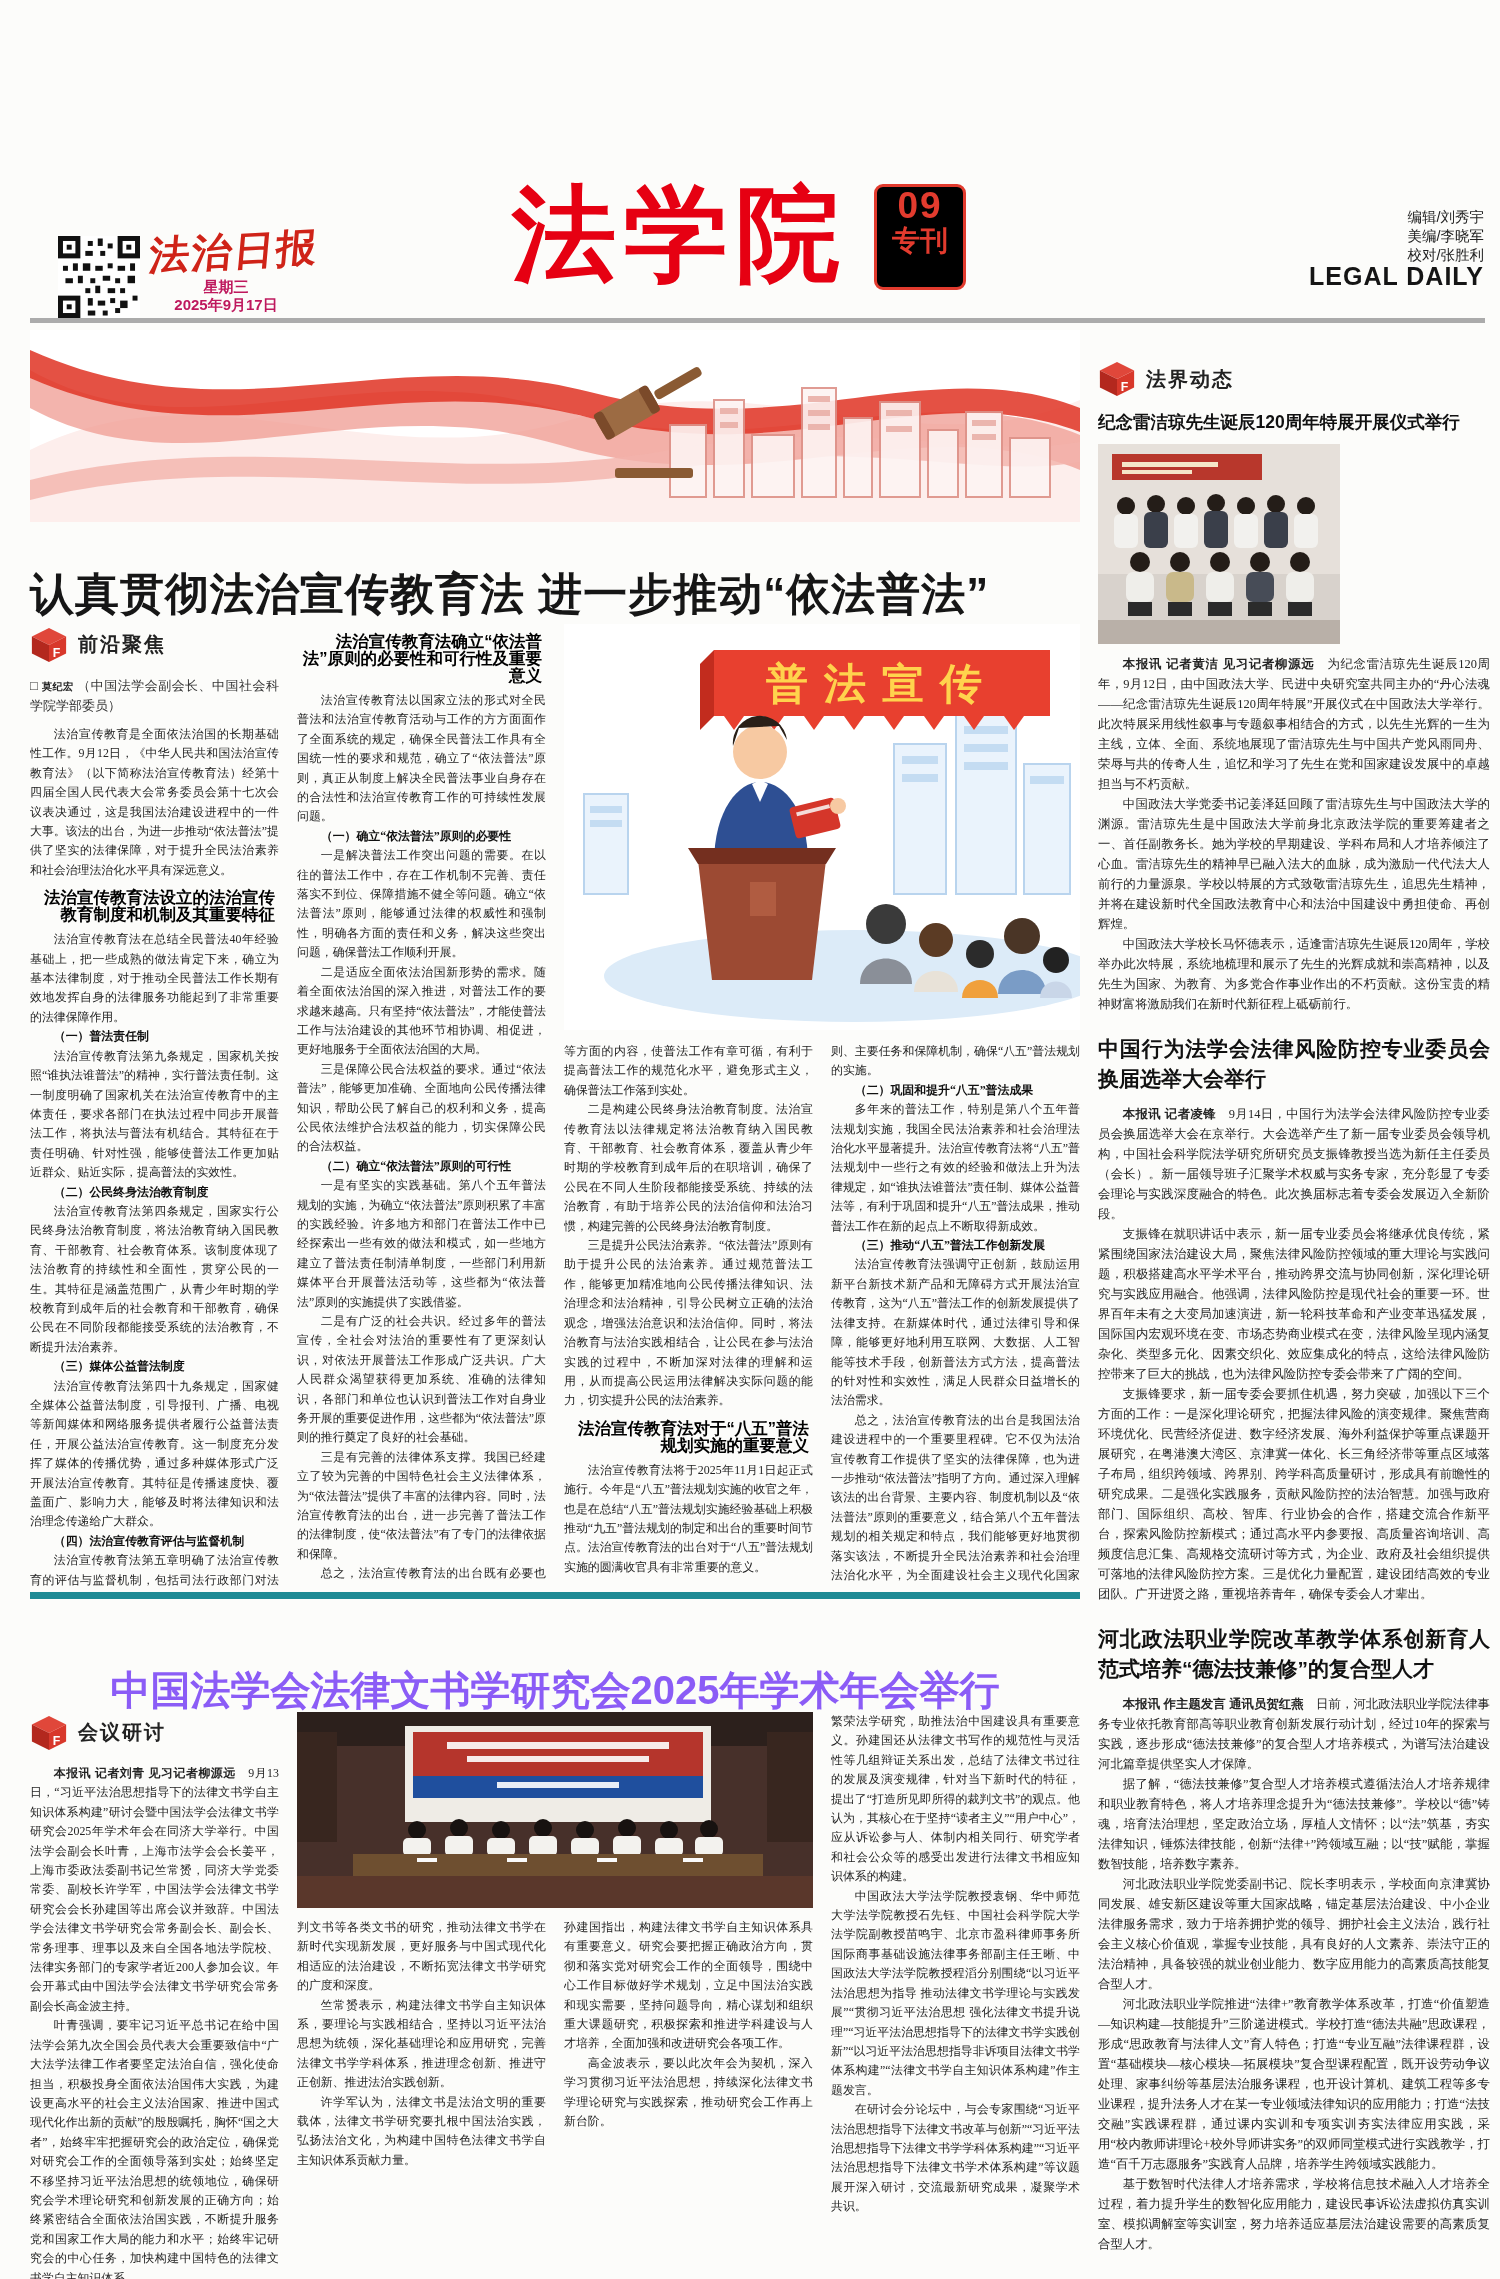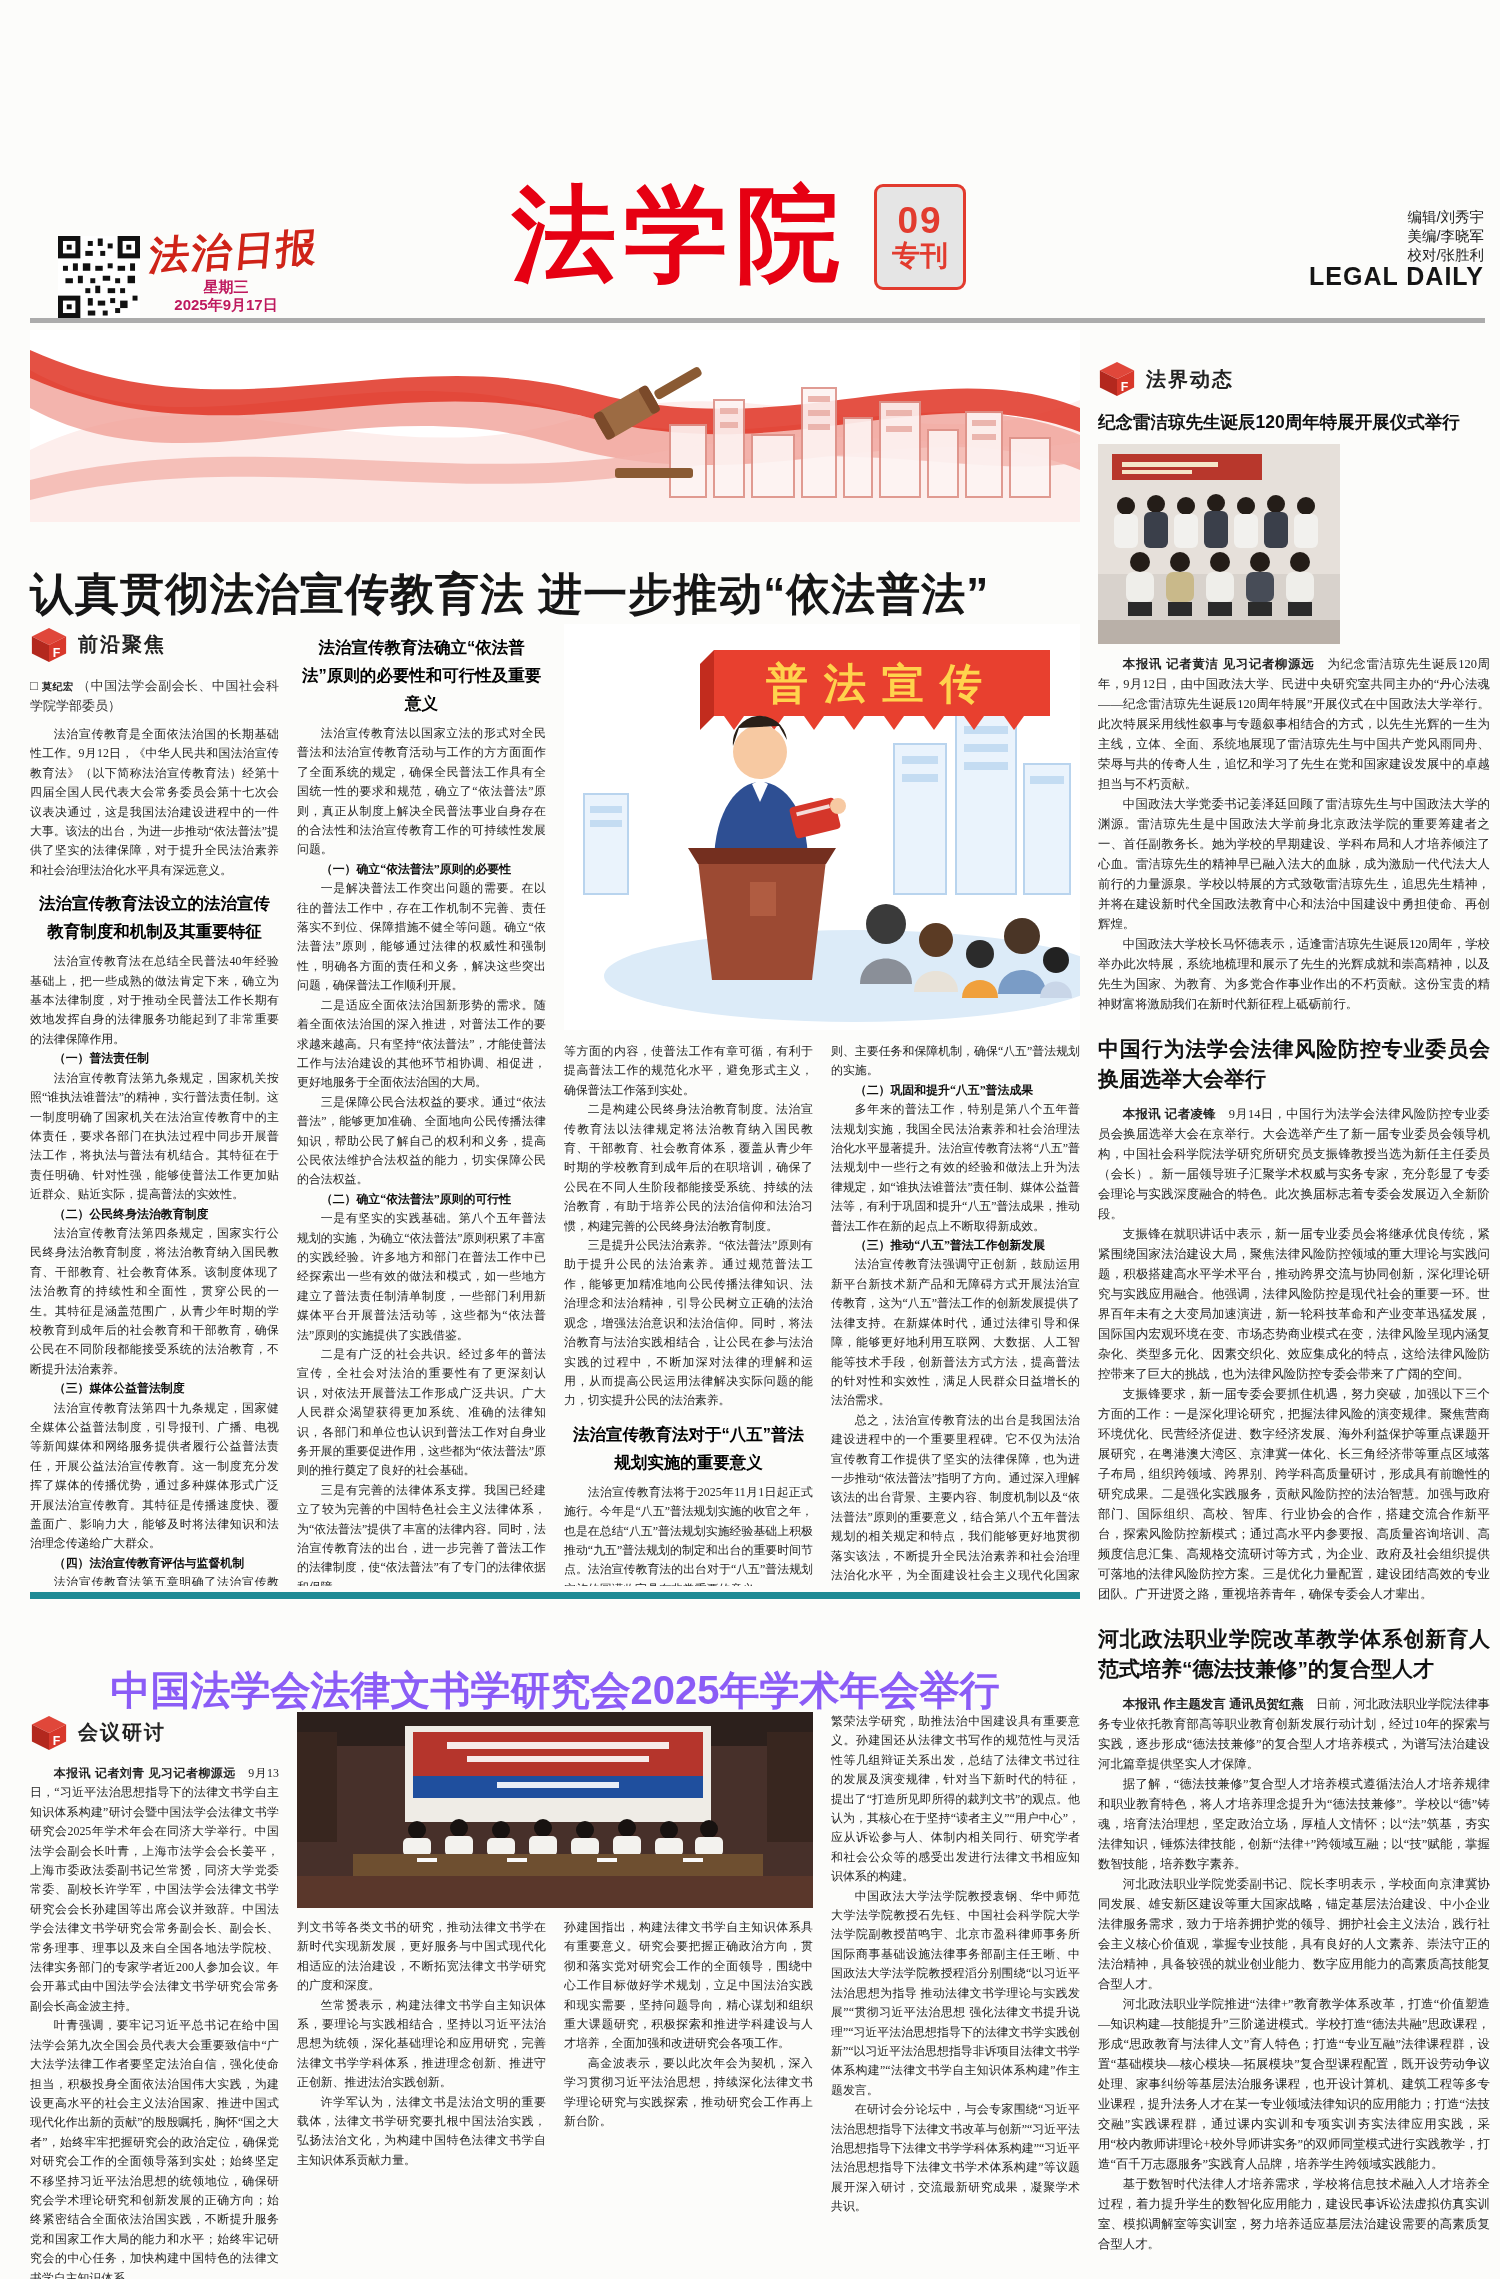--- a/index.html
+++ b/index.html
@@ -8,22 +8,22 @@
   
   .qr{position:absolute;left:58px;top:236px;width:82px;height:82px;}
   .paper-logo{position:absolute;left:150px;top:224px;font-size:40px;font-weight:bold;
       color:#cf2318;font-family:"Liberation Serif",serif;transform:skewX(-8deg) rotate(-3deg);letter-spacing:2px;}
   .paper-meta{position:absolute;left:146px;top:278px;width:160px;text-align:center;
       font-family:"Liberation Sans",sans-serif;font-weight:bold;font-size:15px;line-height:18px;color:#be185d;}
   .page-title{position:absolute;left:500px;top:180px;width:360px;text-align:center;
       font-family:"Liberation Sans",sans-serif;font-weight:bold;font-size:104px;line-height:1.05;
       color:#e60012;letter-spacing:8px;}
   .page-box{position:absolute;left:874px;top:184px;width:86px;height:100px;border:3px solid #e23b2e;
-      border-radius:9px;display:flex;flex-direction:column;align-items:center;justify-content:center;
-      font-family:"Liberation Sans",sans-serif;font-weight:bold;color:#e23b2e;background:#e5e5e5;}
+      border-radius:9px;display:flex;flex-direction:column;align-items:center;
+      font-family:"Liberation Sans",sans-serif;font-weight:bold;color:#e23b2e;background:#000000;}
   .page-box .no{font-size:37px;line-height:38px;letter-spacing:2px;}
   .page-box .tp{font-size:28px;line-height:32px;}
   .staff{position:absolute;right:16px;top:208px;text-align:right;
       font-family:"Liberation Sans",sans-serif;font-size:14.5px;line-height:19px;color:#222;}
   .legal-daily{position:absolute;right:16px;top:262px;font-family:"Liberation Sans",sans-serif;
       font-weight:bold;font-size:25px;letter-spacing:1px;color:#151515;}
   .header-rule{position:absolute;left:30px;top:318px;width:1455px;height:5px;background:#ababab;}
   
   .main{position:absolute;left:30px;top:330px;width:1050px;height:1949px;}
   .banner{position:absolute;left:0;top:0;width:1050px;height:192px;}
@@ -41,22 +41,22 @@
   .meeting-headline{position:absolute;left:0;top:1300px;width:1050px;text-align:center;
       font-family:"Liberation Sans",sans-serif;font-weight:bold;font-size:40px;color:#8b5cf6;}
   .meeting-cols{position:absolute;left:0;top:1382px;width:1050px;height:567px;display:flex;gap:18px;overflow:hidden;}
   .meeting-cols .half-cols{height:361px;margin-top:10px;}
   .photo-conf{width:516px;height:196px;display:block;}
   
   .t-p,.t-c,.t-i{margin:0;}
   .t-p,.t-i{text-indent:2em;}
   .t-c{text-indent:0;}
   .t-i{font-weight:bold;color:#101010;}
-  .t-h{font-family:"Liberation Sans",sans-serif;font-weight:bold;font-size:16.5px;line-height:28px;
-      text-align:center;margin:9px 4px 7px;color:#000;text-indent:0;}
+  .t-h{font-family:"Liberation Sans",sans-serif;font-weight:bold;font-size:16.5px;line-height:17px;
+      text-align:right;margin:9px 4px 7px;color:#000;text-indent:0;}
   .lead{font-weight:bold;font-family:"Liberation Sans",sans-serif;}
   .badge{display:flex;align-items:center;gap:10px;margin:2px 0 12px;}
   .badge .label{font-family:"Liberation Sans",sans-serif;font-weight:bold;font-size:20px;color:#222;letter-spacing:2px;}
   .byline{font-size:13px;line-height:19px;margin-bottom:10px;}
   .byline .marker{font-size:13px;color:#333;}
   .byline .author{font-weight:bold;font-size:10px;font-family:"Liberation Sans",sans-serif;}
   .byline .affil{color:#333;}
   
   .sidebar{position:absolute;left:1098px;top:358px;width:392px;height:1921px;overflow:hidden;}
   .sb-art{margin-bottom:6px;font-size:12.4px;line-height:20px;text-align:justify;color:#242424;}

